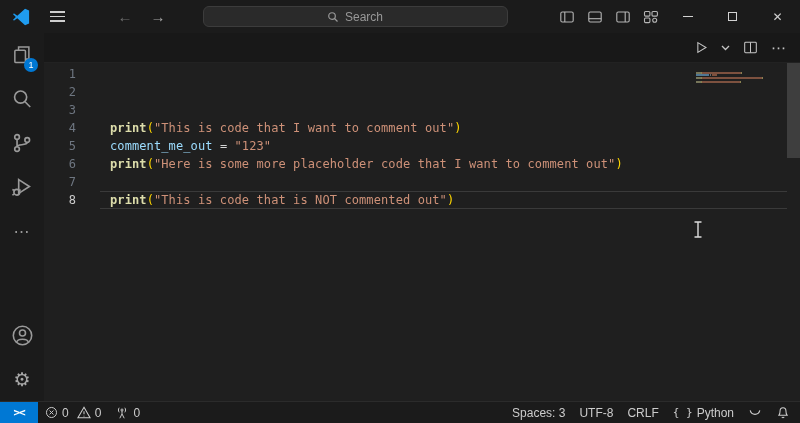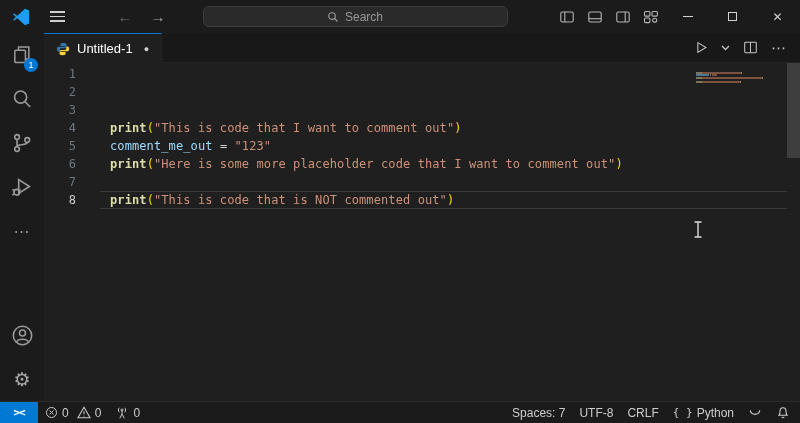--- a/index.html
+++ b/index.html
@@ -199,28 +199,20 @@
         </svg>
       </div>
       <div class="ab-item">
         <span class="ab-gear">⚙</span>
       </div>
     </div>
   </div>
 
   <div class="editorgroup">
     <div class="tabbar">
-      <div class="tab active">
-        <svg width="14" height="14" viewBox="0 0 16 16">
-          <path fill="#3776ab" d="M7.9 1c-3 0-2.8 1.3-2.8 1.3v2.2h5.7v.8H3.3S1 5 1 8s2 2.9 2 2.9h1.2V9s-.1-2 2-2h3.8s1.9 0 1.9-1.9V2.4S12.2 1 7.9 1z"></path>
-          <path fill="#ffd43b" d="M8.1 15c3 0 2.8-1.3 2.8-1.3v-2.2H5.2v-.8h7.5S15 11 15 8s-2-2.9-2-2.9h-1.2V7s.1 2-2 2H6s-1.9 0-1.9 1.9v2.7S3.8 15 8.1 15z"></path>
-        </svg>
-        <span>Untitled-1</span>
-        <span class="dot">●</span>
-      </div>
       <div class="tab-actions">
         <svg width="13" height="13" viewBox="0 0 16 16">
           <path d="M3.5 2 L13.5 8 L3.5 14 Z" stroke="#c5c5c5" stroke-width="1.3" fill="none"></path>
         </svg>
         <svg width="9" height="6" viewBox="0 0 9 6">
           <path d="M1 1 L4.5 4.5 L8 1" stroke="#c5c5c5" stroke-width="1.3" fill="none"></path>
         </svg>
         <svg width="15" height="15" viewBox="0 0 16 16">
           <g stroke="#c5c5c5" stroke-width="1.1" fill="none">
               <rect x="1.8" y="2.5" width="12.4" height="11" rx="1"></rect>
@@ -304,21 +296,21 @@
         <g stroke="#cccccc" stroke-width="1.1" fill="none">
           <path d="M8 5.5 V9 M5.5 14 L8 9 L10.5 14"></path>
           <circle cx="8" cy="4.6" r="1.2"></circle>
           <path d="M4.8 7.2 C3.6 5.6 3.6 3.6 4.8 2 M11.2 7.2 C12.4 5.6 12.4 3.6 11.2 2"></path>
         </g>
       </svg>
       <span>0</span>
     </div>
     <div class="sb-gap"></div>
     <div class="sb-right">
-      <div class="sb-item">Spaces: 7</div>
+      <div class="sb-item">Spaces: 3</div>
       <div class="sb-item">UTF-8</div>
       <div class="sb-item">CRLF</div>
       <div class="sb-item">
         <span class="sb-lang-icon">{ }</span>
         <span>Python</span>
       </div>
       <div class="sb-item">
         <svg width="14" height="10" viewBox="0 0 16 10">
           <path d="M2.5 2 C4 8 12 8 13.5 2" stroke="#cccccc" stroke-width="1.3" fill="none"></path>
         </svg>

